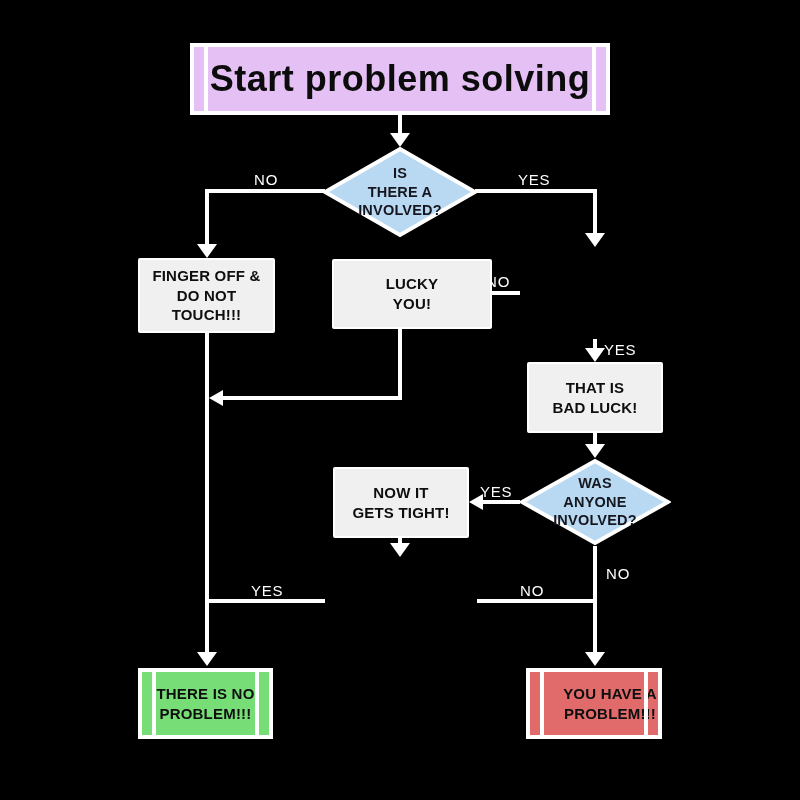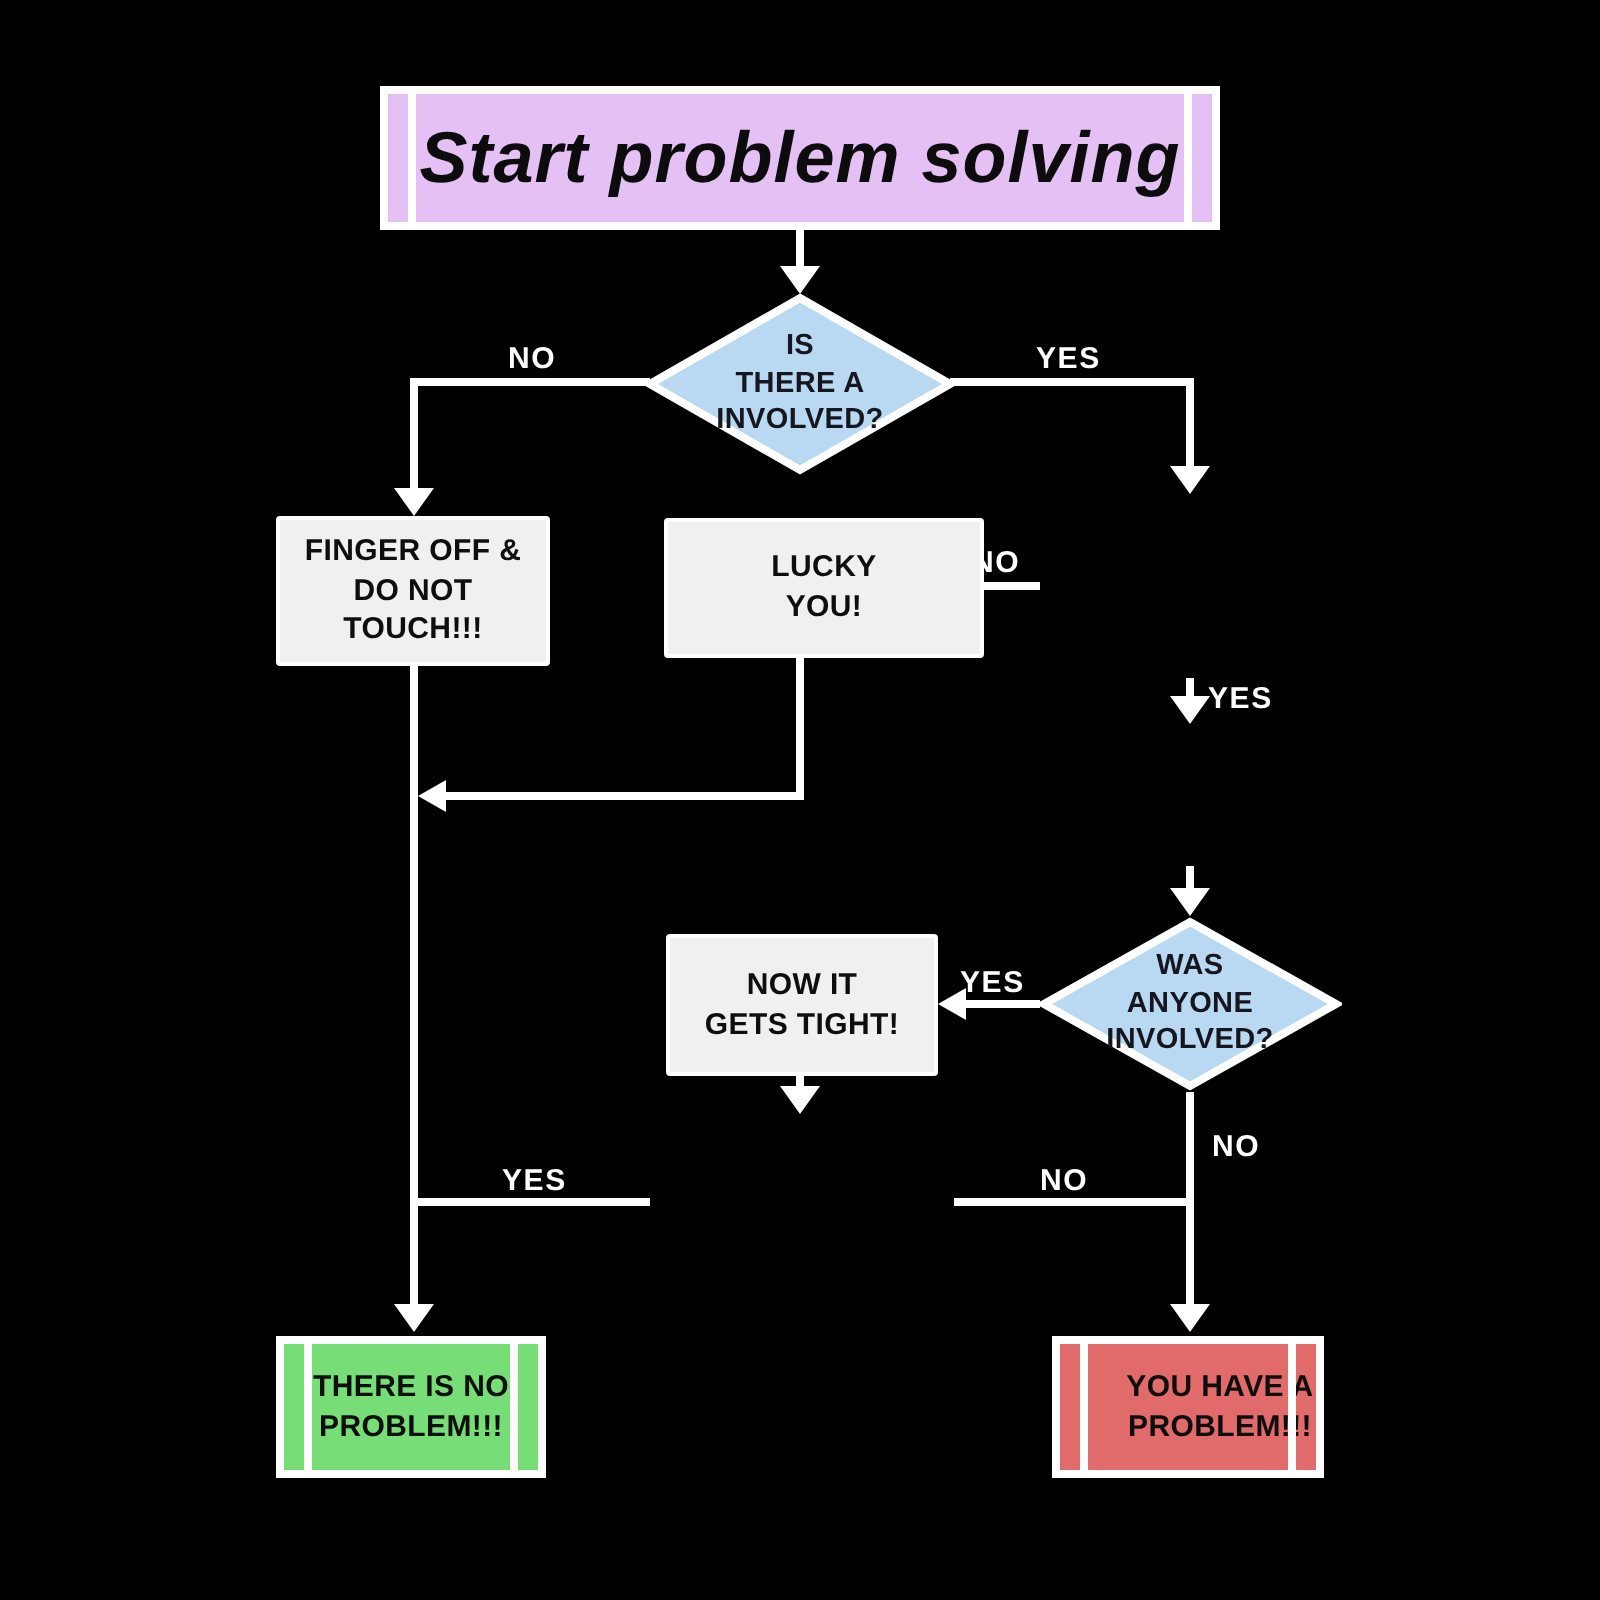--- a/index.html
+++ b/index.html
@@ -12,21 +12,21 @@
     position:absolute;border:4px solid var(--line);display:flex;
     align-items:center;justify-content:center;box-sizing:border-box;
   }
   .terminal .bar{position:absolute;top:0;bottom:0;width:4px;background:var(--line);}
   .terminal .bar.l{left:10px;}
   .terminal .bar.r{right:10px;}
   .start-fill{background:var(--start-fill);}
   .success-fill{background:var(--success-fill);}
   .danger-fill{background:var(--danger-fill);padding-left:32px;}
   .title-text{
-    font-size:36px;font-weight:bold;color:#0c0c0c;letter-spacing:.5px;white-space:pre-line;font-style:italic;
+    font-size:36px;font-weight:bold;color:#0c0c0c;letter-spacing:.5px;white-space:pre-line;
   }
   
   .proc{
     position:absolute;background:var(--process-fill);border:2px solid var(--line);
     border-radius:2px;display:flex;align-items:center;justify-content:center;
     box-sizing:border-box;text-align:center;
   }
   .node-text{
     font-size:15px;font-weight:bold;color:#0e0e0e;line-height:1.32;
     white-space:pre-line;text-align:center;letter-spacing:.2px;
@@ -42,21 +42,21 @@
     font-size:14.5px;line-height:1.3;
   }
   
   .h-line,.v-line{position:absolute;background:var(--line);}
   .h-line{height:4px;}
   .v-line{width:4px;}
   .arr{position:absolute;width:0;height:0;}
   .arr.down{border-left:10px solid transparent;border-right:10px solid transparent;border-top:14px solid var(--line);}
   .arr.left{border-top:8px solid transparent;border-bottom:8px solid transparent;border-right:14px solid var(--line);}
   .edge-label{
-    position:absolute;color:var(--line);font-size:15px;font-weight:bold;letter-spacing:.8px;
+    position:absolute;color:var(--line);font-size:15px;font-weight:normal;letter-spacing:.8px;
   }
 </style>
 </head>
 <body>
 
 <div id="canvas">
 
   <div class="terminal start-fill" style="left:190px;top:43px;width:420px;height:72px;">
     <span class="bar l"></span>
     <span class="bar r"></span>
@@ -98,20 +98,24 @@
 
   <div class="proc" style="left:332px;top:259px;width:160px;height:70px;">
     <span class="node-text">LUCKY
 YOU!</span>
   </div>
 
   <div class="v-line" style="left:593px;top:339px;height:12px;"></div>
   <div class="arr down" style="left:585px;top:348px;"></div>
   <span class="edge-label" style="left:604px;top:341px;">YES</span>
 
+  <div class="proc" style="left:527px;top:362px;width:136px;height:71px;">
+    <span class="node-text">THAT IS
+BAD LUCK!</span>
+  </div>
 
   <div class="v-line" style="left:593px;top:433px;height:13px;"></div>
   <div class="arr down" style="left:585px;top:444px;"></div>
 
   <div class="decision" style="left:519px;top:458px;width:152px;height:88px;">
     <svg viewBox="0 0 152 88">
       <polygon points="76,3 149,44 76,85 3,44"></polygon>
     </svg>
     <span class="node-text">WAS
 ANYONE

